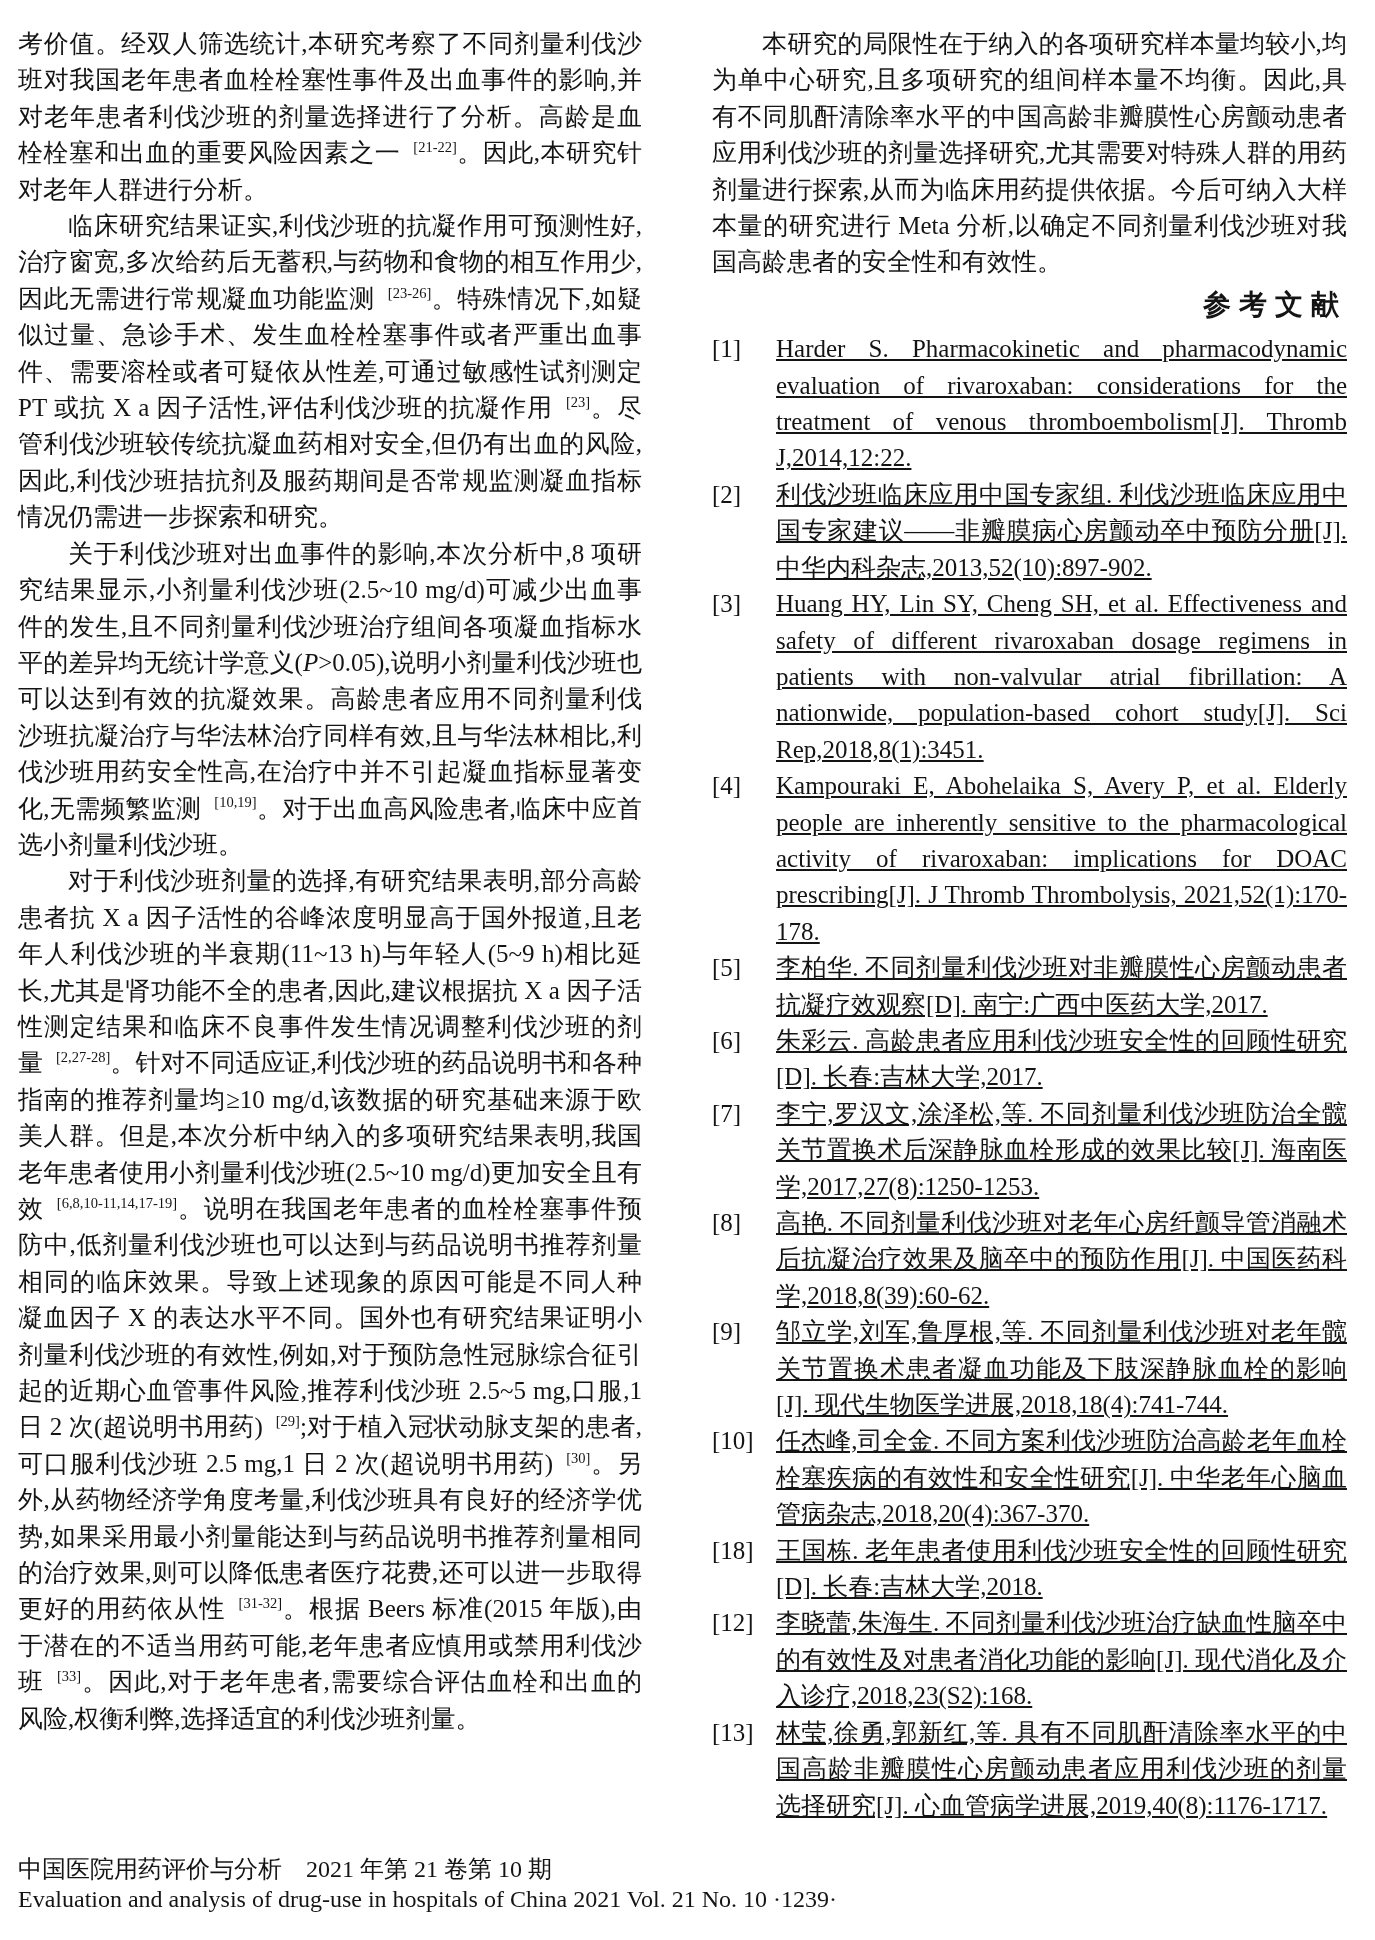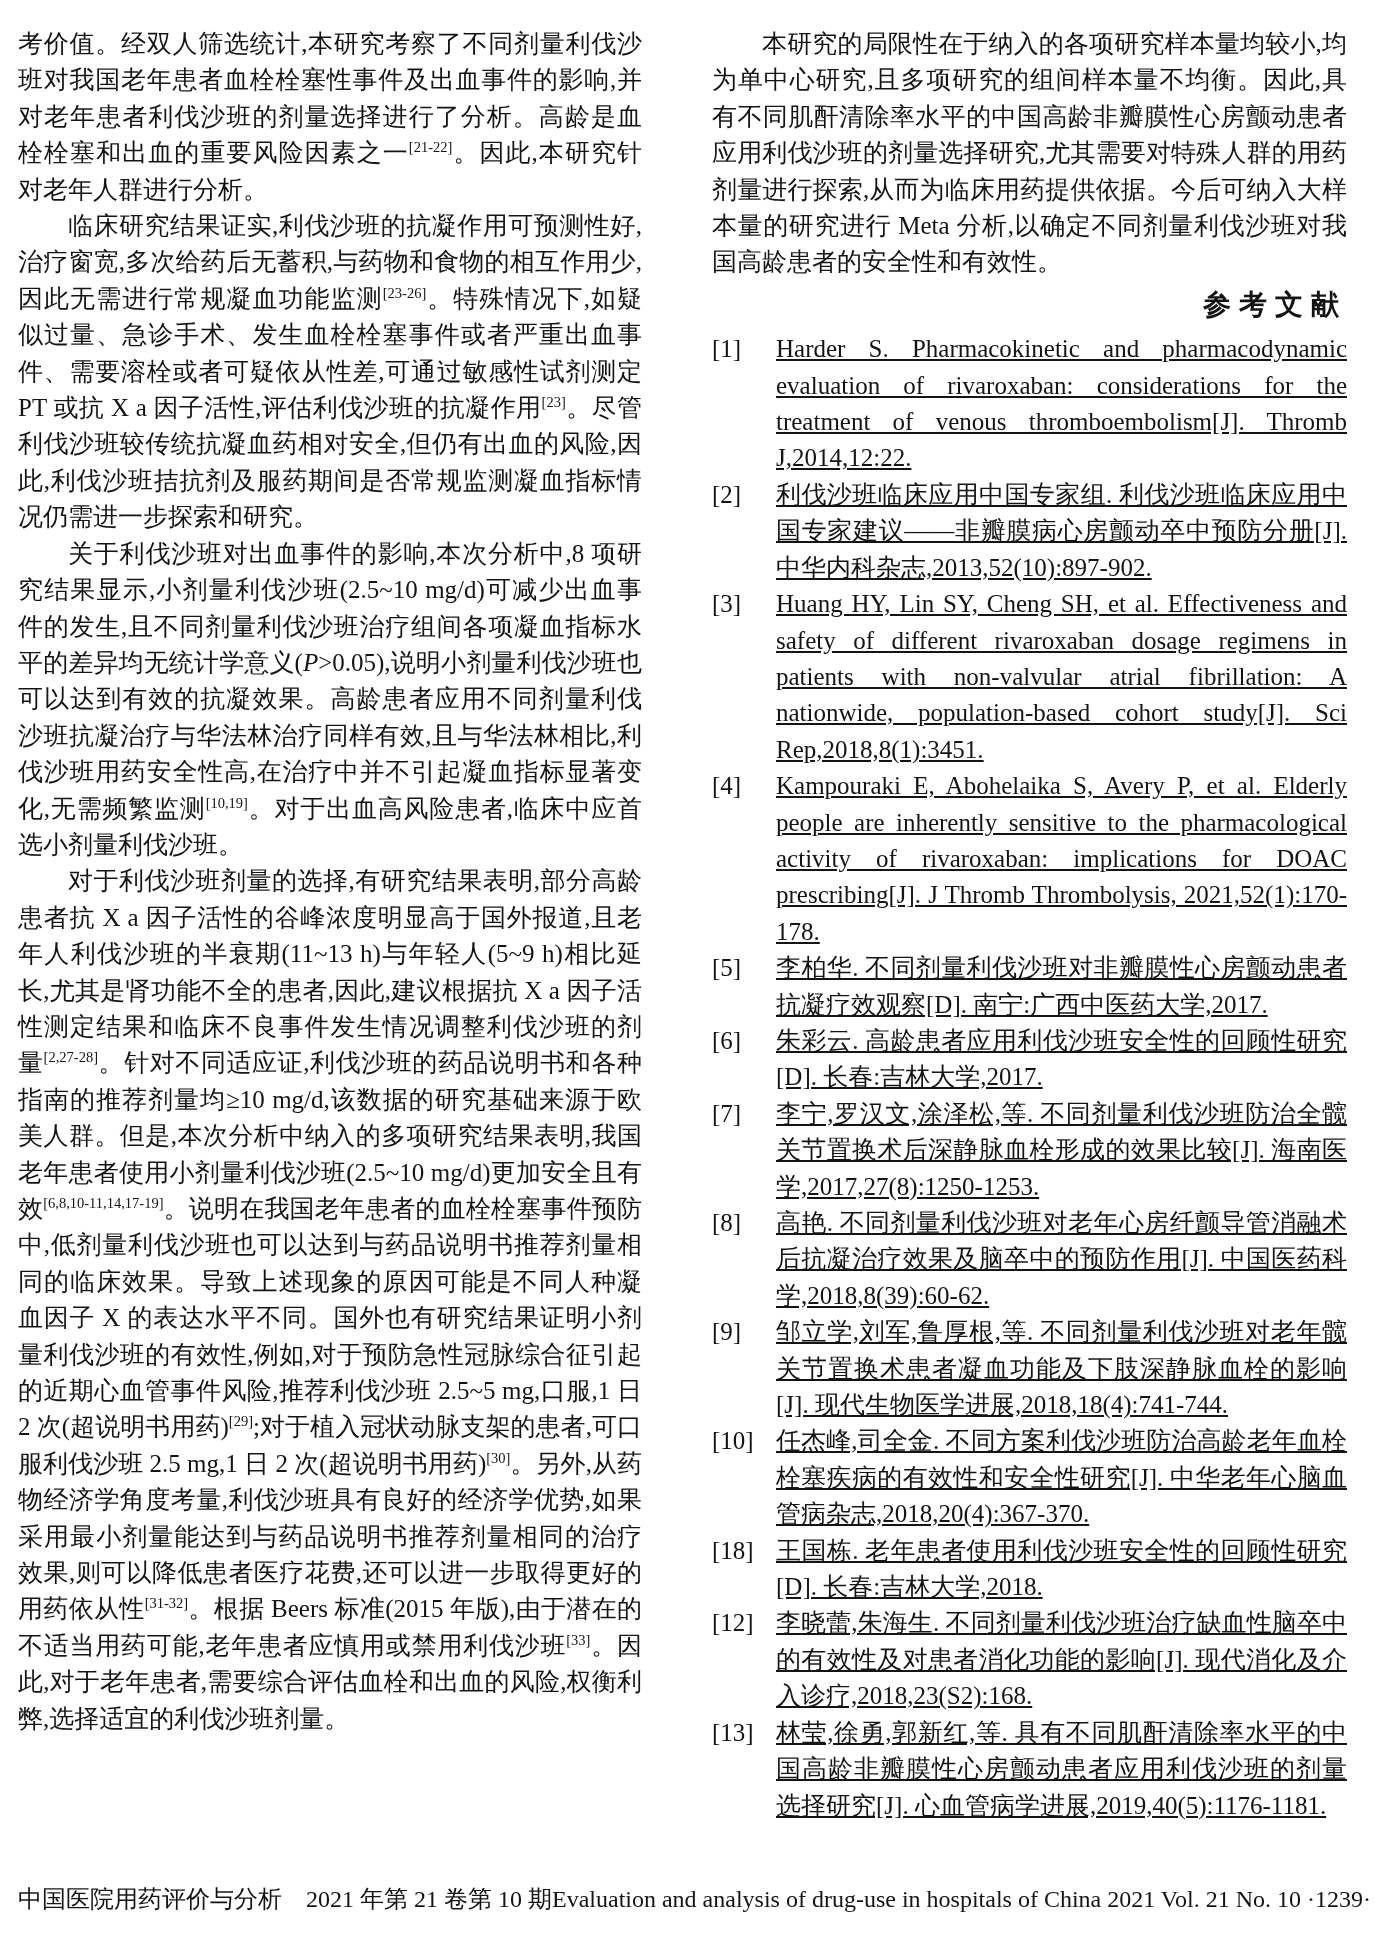--- a/index.html
+++ b/index.html
@@ -22,20 +22,21 @@
   }
   .col-left{width:624px;flex:0 0 624px;}
   .col-right{width:635px;flex:0 0 635px;}
   p.para{margin:0;padding:0;}
   p.para.indent{text-indent:2em;}
   sup{
     font-size:0.58em;
     line-height:0;
     vertical-align:super;
     letter-spacing:0;
+    margin-left:13px;
   }
   .it{font-style:italic;}
   .refs-heading{
     margin:6px 0 8px 0;
     font-family:"Liberation Sans","DejaVu Sans",sans-serif;
     font-size:28px;
     font-weight:700;
     letter-spacing:8px;
     text-align:right;
     text-indent:0;
@@ -50,20 +51,21 @@
     text-align:justify;
     text-decoration:underline;
   }
   .footer{
     position:absolute;
     left:18px;right:24px;bottom:26px;
     display:flex;
     justify-content:space-between;
     font-size:24px;
     line-height:30px;
+    flex-direction:column;
   }
   .footer span{white-space:nowrap;}
 </style>
 </head>
 <body>
 
 <div class="page">
   <div class="columns">
     <section class="col col-left" id="left-col">
         <p class="para"><span>考价值。经双人筛选统计,本研究考察了不同剂量利伐沙班对我国老年患者血栓栓塞性事件及出血事件的影响,并对老年患者利伐沙班的剂量选择进行了分析。高龄是血栓栓塞和出血的重要风险因素之一</span><sup>[21-22]</sup><span>。因此,本研究针对老年人群进行分析。</span></p>
@@ -120,21 +122,21 @@
           <div class="ref">
             <span class="ref-label">[18]</span>
             <span class="ref-text">王国栋. 老年患者使用利伐沙班安全性的回顾性研究[D]. 长春:吉林大学,2018.</span>
           </div>
           <div class="ref">
             <span class="ref-label">[12]</span>
             <span class="ref-text">李晓蕾,朱海生. 不同剂量利伐沙班治疗缺血性脑卒中的有效性及对患者消化功能的影响[J]. 现代消化及介入诊疗,2018,23(S2):168.</span>
           </div>
           <div class="ref">
             <span class="ref-label">[13]</span>
-            <span class="ref-text">林莹,徐勇,郭新红,等. 具有不同肌酐清除率水平的中国高龄非瓣膜性心房颤动患者应用利伐沙班的剂量选择研究[J]. 心血管病学进展,2019,40(5):1176-1181.</span>
+            <span class="ref-text">林莹,徐勇,郭新红,等. 具有不同肌酐清除率水平的中国高龄非瓣膜性心房颤动患者应用利伐沙班的剂量选择研究[J]. 心血管病学进展,2019,40(8):1176-1717.</span>
           </div>
         </div>
     </section>
   </div>
   <footer class="footer">
     <span>中国医院用药评价与分析　2021 年第 21 卷第 10 期</span>
     <span>Evaluation and analysis of drug-use in hospitals of China 2021 Vol. 21 No. 10 ·1239·</span>
   </footer>
 </div>
 

